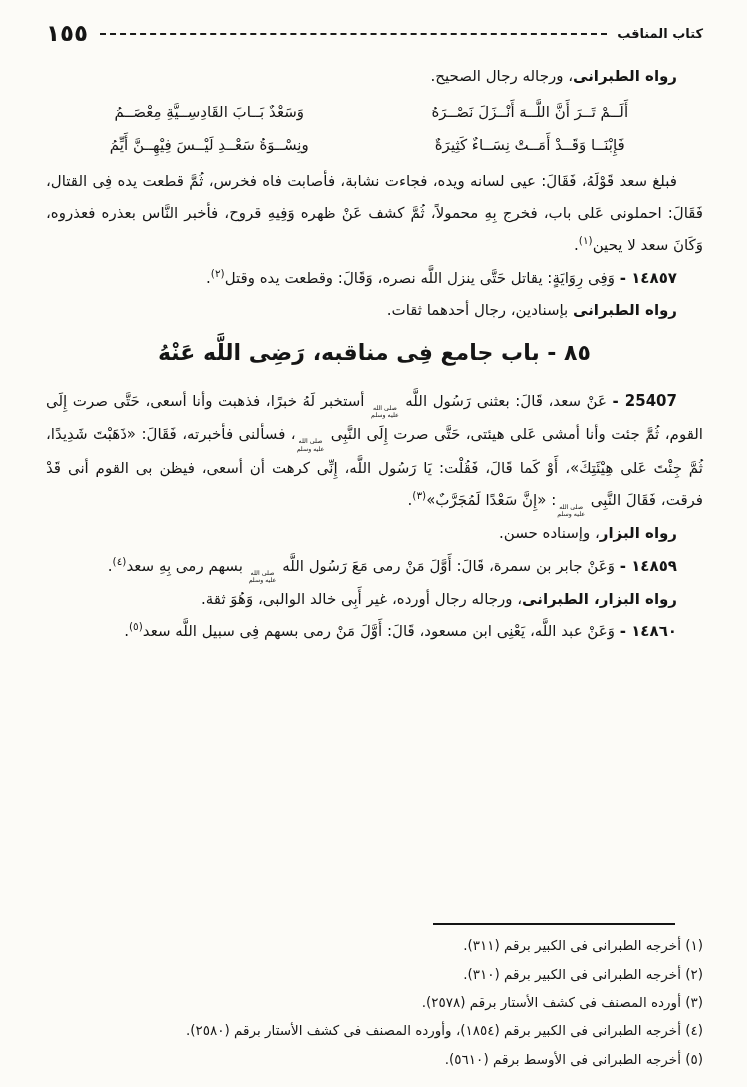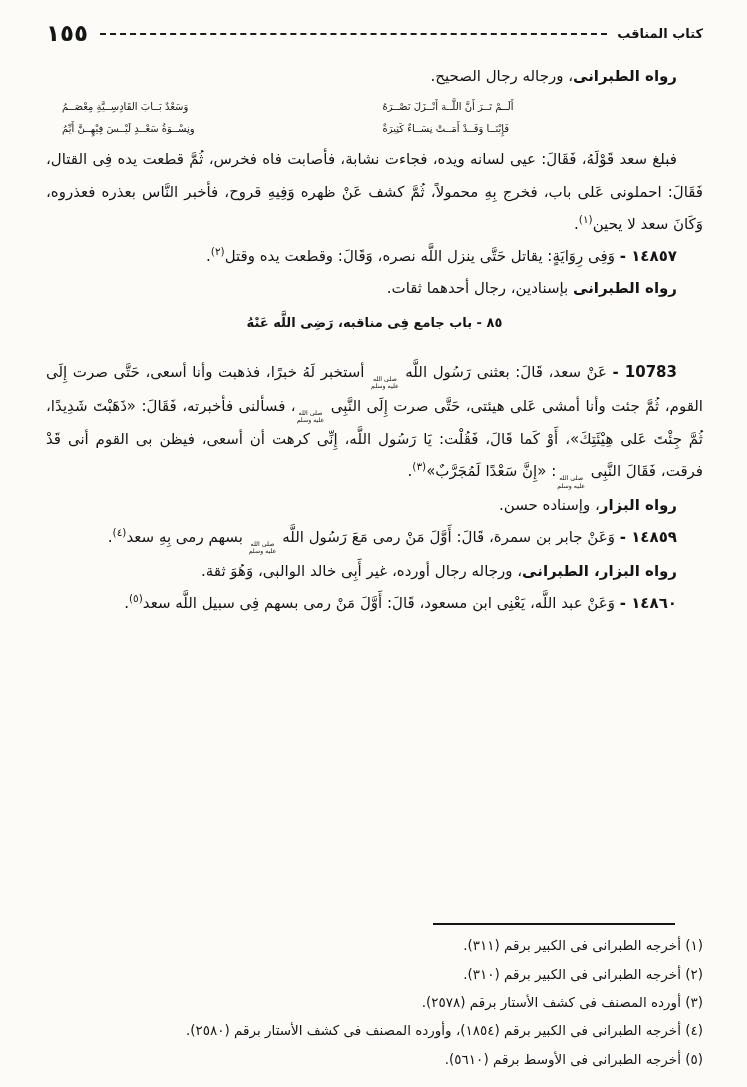--- a/index.html
+++ b/index.html
@@ -26,25 +26,25 @@
   sup.fnref{font-size:10.5px;line-height:0;vertical-align:super;}
   
   .saw{
     display:inline-flex;flex-direction:column;align-items:center;
     font-size:6.3px;line-height:1.15;font-weight:normal;
     vertical-align:-4px;margin:0 1px;text-indent:0;
   }
   
   .verse{margin:4px 0 4px 0;padding:0 26px 0 16px;}
   .verse-line{display:flex;gap:26px;}
-  .hemi{flex:1;text-align:left;white-space:nowrap;font-size:10px;line-height:2.15;}
+  .hemi{flex:1;text-align:center;white-space:nowrap;font-size:15px;line-height:2.15;}
   
   .chapter{
-    text-align:center;font-weight:bold;font-size:13px;
-    margin:6px 0 21px 0;line-height:1.9;
+    text-align:center;font-weight:bold;font-size:22px;
+    margin:6px 0 11px 0;line-height:1.9;
   }
   
   .footnotes{margin-top:auto;}
   .fn-sep{width:242px;border-top:2px solid #141414;margin:0 28px 6px auto;}
   .footnotes p{margin:0;font-size:13.5px;line-height:2.1;text-align:justify;text-indent:0;}
 </style>
 </head>
 <body>
 
 <div class="page">
@@ -72,21 +72,21 @@
     </div>
 
     <p class="line"><span>فبلغ سعد قَوْلَهُ، فَقَالَ: عيى لسانه ويده، فجاءت نشابة، فأصابت فاه فخرس، ثُمَّ قطعت يده فِى القتال، فَقَالَ: احملونى عَلى باب، فخرج بِهِ محمولاً، ثُمَّ كشف عَنْ ظهره وَفِيهِ قروح، فأخبر النَّاس بعذره فعذروه، وَكَانَ سعد لا يحين<sup class="fnref">(١)</sup>.</span></p>
 
     <p class="line"><span class="hnum">١٤٨٥٧ -</span> <span>وَفِى رِوَايَةٍ: يقاتل حَتَّى ينزل اللَّه نصره، وَقَالَ: وقطعت يده وقتل<sup class="fnref">(٢)</sup>.</span></p>
 
     <p class="line attr"><b>رواه الطبرانى</b><span> بإسنادين، رجال أحدهما ثقات.</span></p>
 
     <div class="chapter">٨٥ - باب جامع فِى مناقبه، رَضِى اللَّه عَنْهُ</div>
 
-    <p class="line"><span class="hnum">10783 -</span> <span>عَنْ سعد، قَالَ: بعثنى رَسُول اللَّه <span class="saw">
+    <p class="line"><span class="hnum">25407 -</span> <span>عَنْ سعد، قَالَ: بعثنى رَسُول اللَّه <span class="saw">
             <span>صلى الله</span>
             <span>عليه وسلم</span>
           </span> أستخبر لَهُ خبرًا، فذهبت وأنا أسعى، حَتَّى صرت إِلَى القوم، ثُمَّ جئت وأنا أمشى عَلى هيئتى، حَتَّى صرت إِلَى النَّبِى <span class="saw">
             <span>صلى الله</span>
             <span>عليه وسلم</span>
           </span>، فسألنى فأخبرته، فَقَالَ: «ذَهَبْتَ شَدِيدًا، ثُمَّ جِئْتَ عَلى هِيْئَتِكَ»، أَوْ كَما قَالَ، فَقُلْت: يَا رَسُول اللَّه، إِنِّى كرهت أن أسعى، فيظن بى القوم أنى قَدْ فرقت، فَقَالَ النَّبِى <span class="saw">
             <span>صلى الله</span>
             <span>عليه وسلم</span>
           </span>: «إِنَّ سَعْدًا لَمُجَرَّبٌ»<sup class="fnref">(٣)</sup>.</span></p>
 

